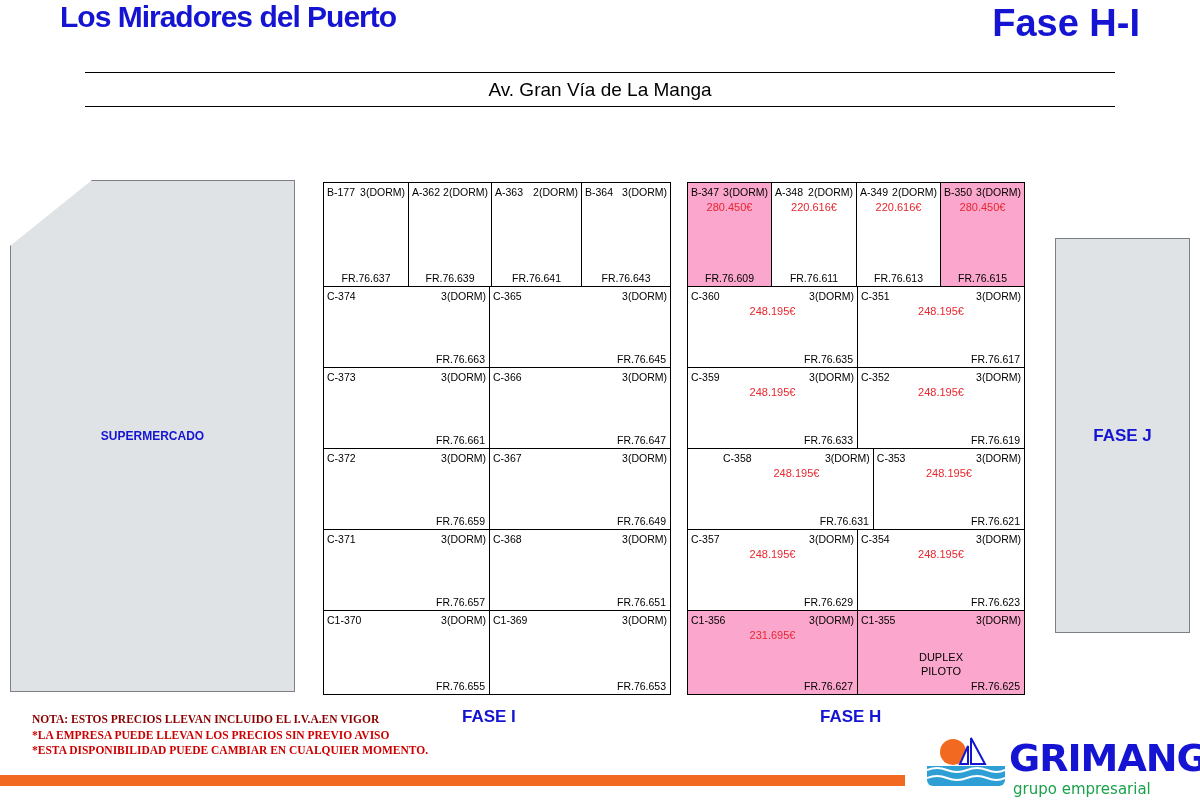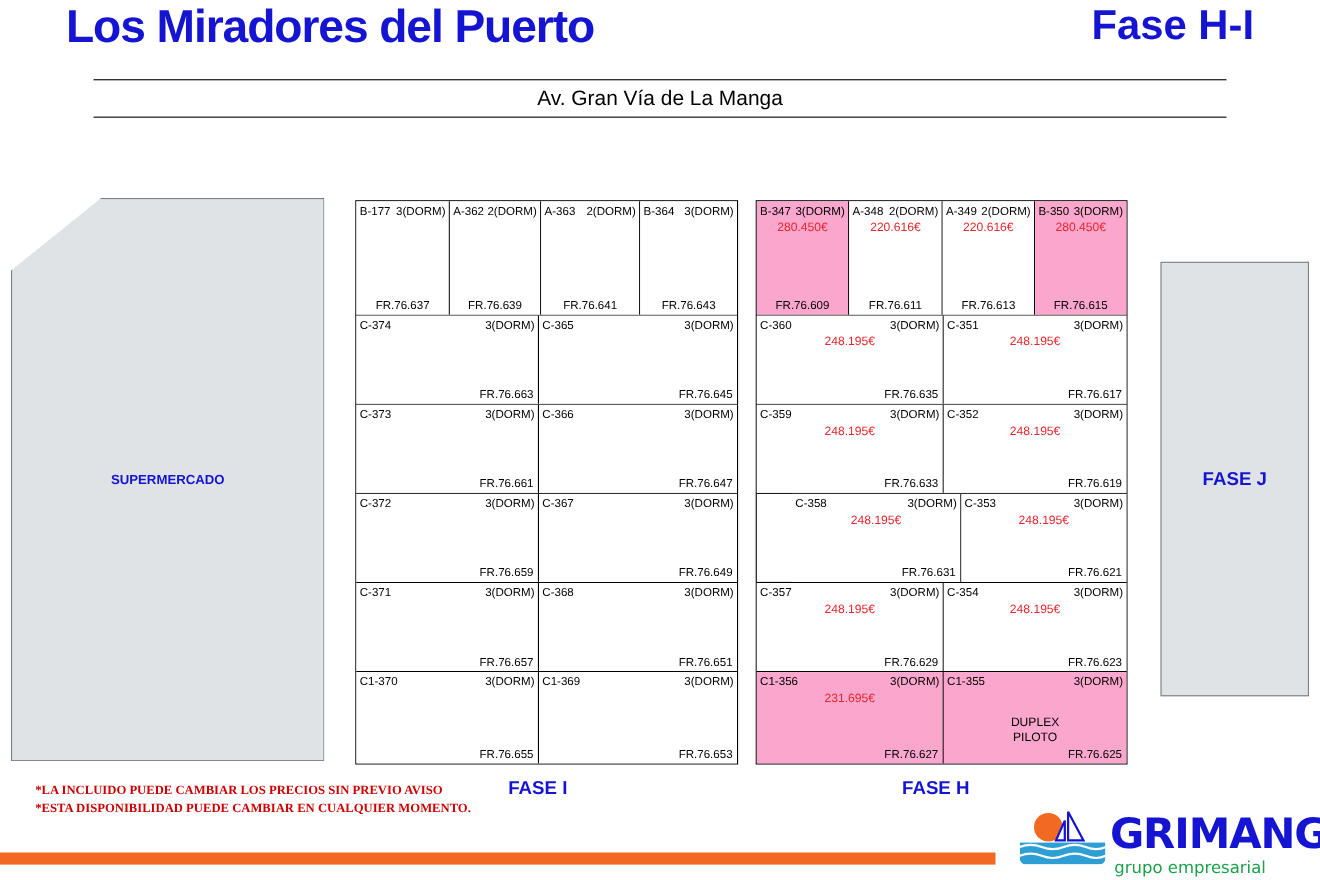--- a/index.html
+++ b/index.html
@@ -4,21 +4,21 @@
 <style>
   * { box-sizing: border-box; }
   html, body { margin:0; padding:0; }
   body {
     width:1200px; height:800px; position:relative;
     font-family:"Liberation Sans", sans-serif;
     background:#ffffff; overflow:hidden;
   }
   .title {
     position:absolute; left:60px; top:0px;
-    font-size:42px; font-weight:bold; color:#1414d2;
+    font-size:30px; font-weight:bold; color:#1414d2;
     letter-spacing:-1px;
   }
   .phase-title {
     position:absolute; right:60px; top:2px;
     font-size:38px; font-weight:bold; color:#1414d2;
   }
   .street-wrap {
     position:absolute; left:85px; top:72px; width:1030px;
   }
   .street-line { border-top:1px solid #000; height:0; }
@@ -319,21 +319,22 @@
         <span class="note">DUPLEX<br>PILOTO</span>
         <span class="fr">FR.76.625</span>
       </div>
     </div>
   </div>
 
 <div class="fase-label" id="fase-i-label">FASE I</div>
 <div class="fase-label" id="fase-h-label">FASE H</div>
 
 <div class="notes">
-  <div class="l2">*LA INCLUIDO PUEDE CAMBIAR LOS PRECIOS SIN PREVIO AVISO</div>
+  <div class="l1">NOTA:  ESTOS PRECIOS LLEVAN INCLUIDO EL I.V.A.EN VIGOR</div>
+  <div class="l2">*LA EMPRESA PUEDE LLEVAN LOS PRECIOS SIN PREVIO AVISO</div>
   <div class="l3">*ESTA DISPONIBILIDAD PUEDE CAMBIAR EN CUALQUIER MOMENTO.</div>
 </div>
 
 <div class="orange-bar"></div>
 
 <div class="logo">
   <div class="logo-badge">
     <svg width="78" height="56" viewBox="0 0 78 56">
       <rect x="0" y="0" width="78" height="56" fill="#ffffff"></rect>
       <circle cx="26" cy="22" r="13" fill="#f26a21"></circle>

